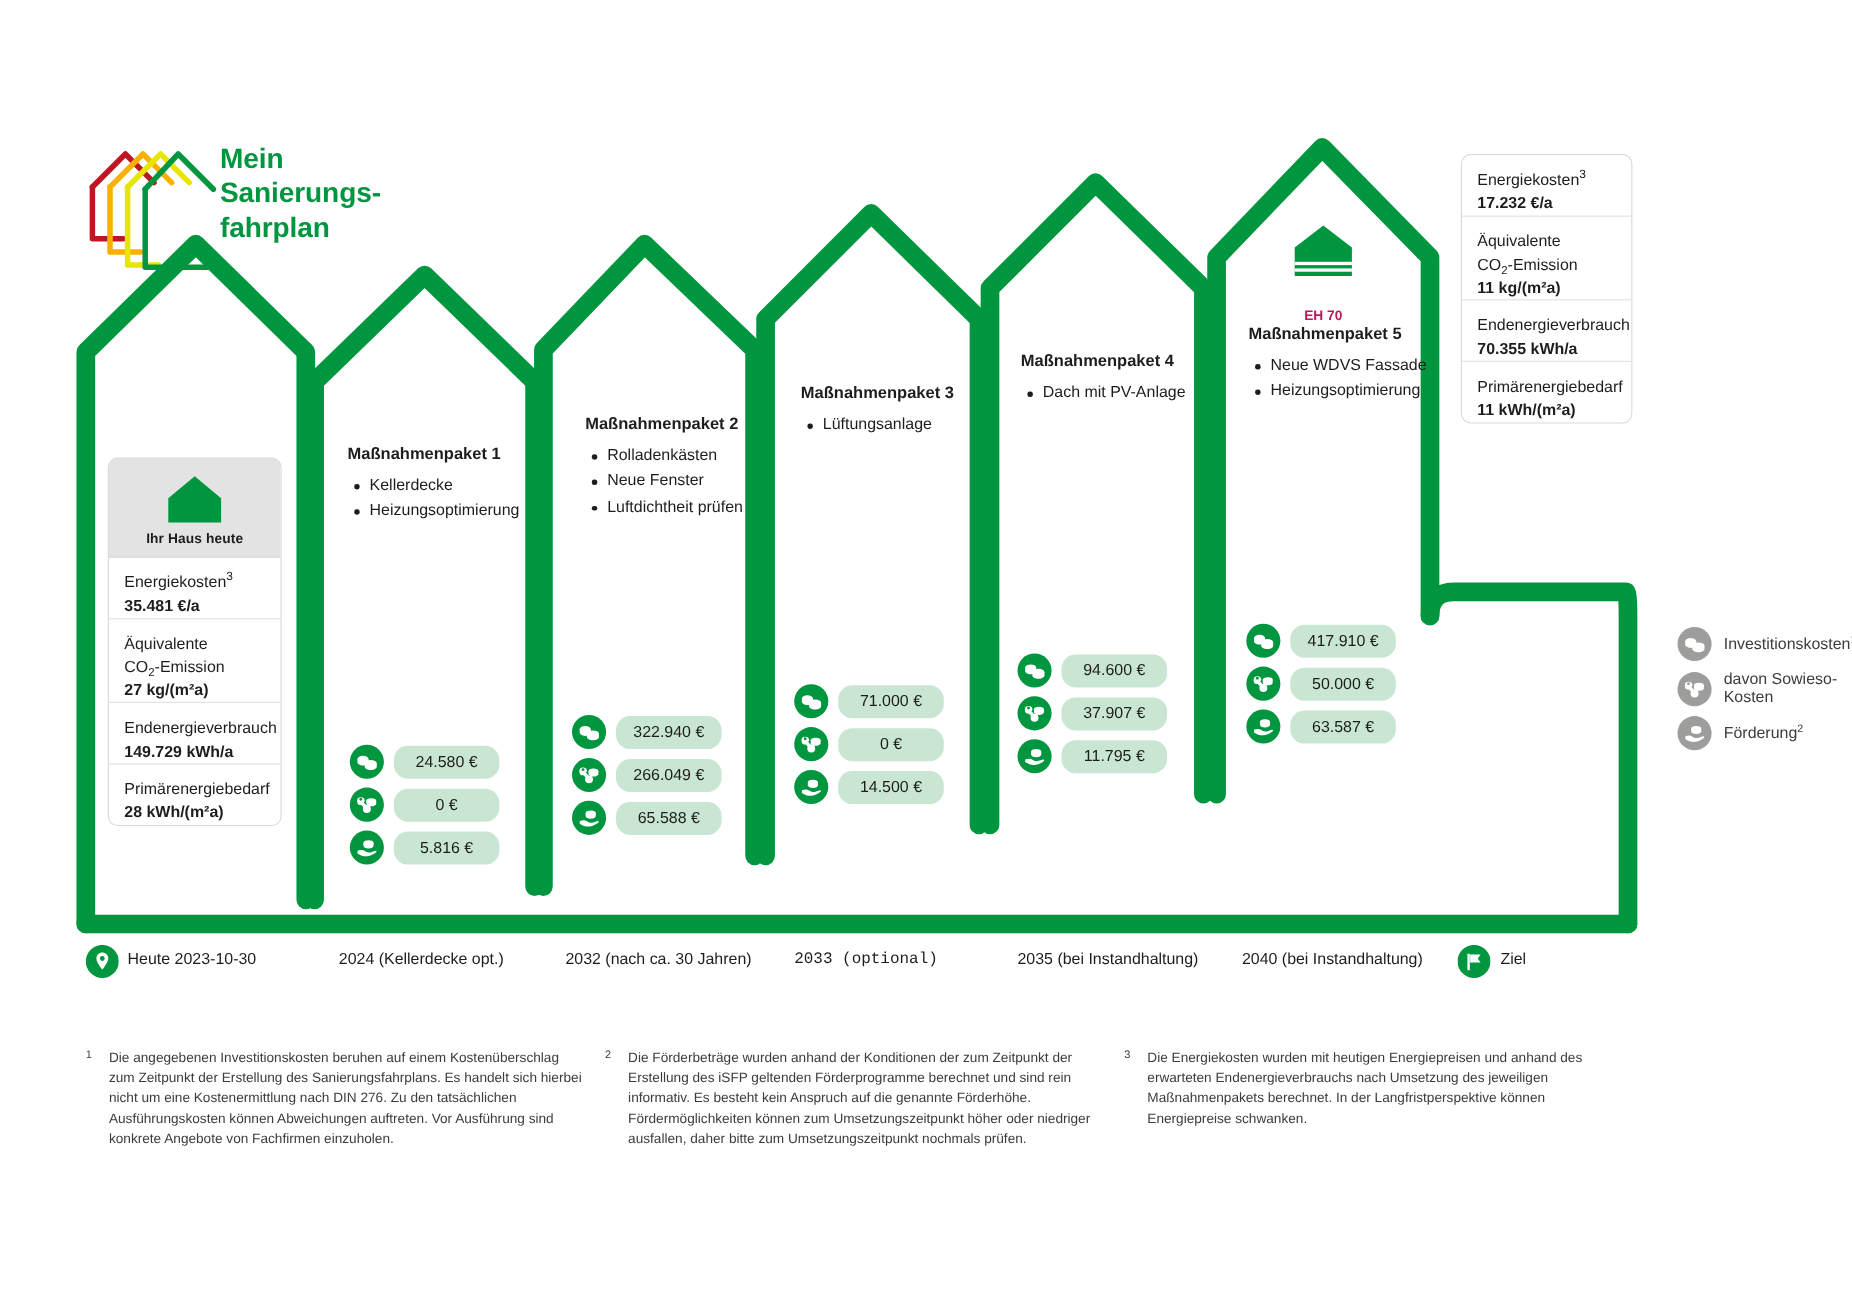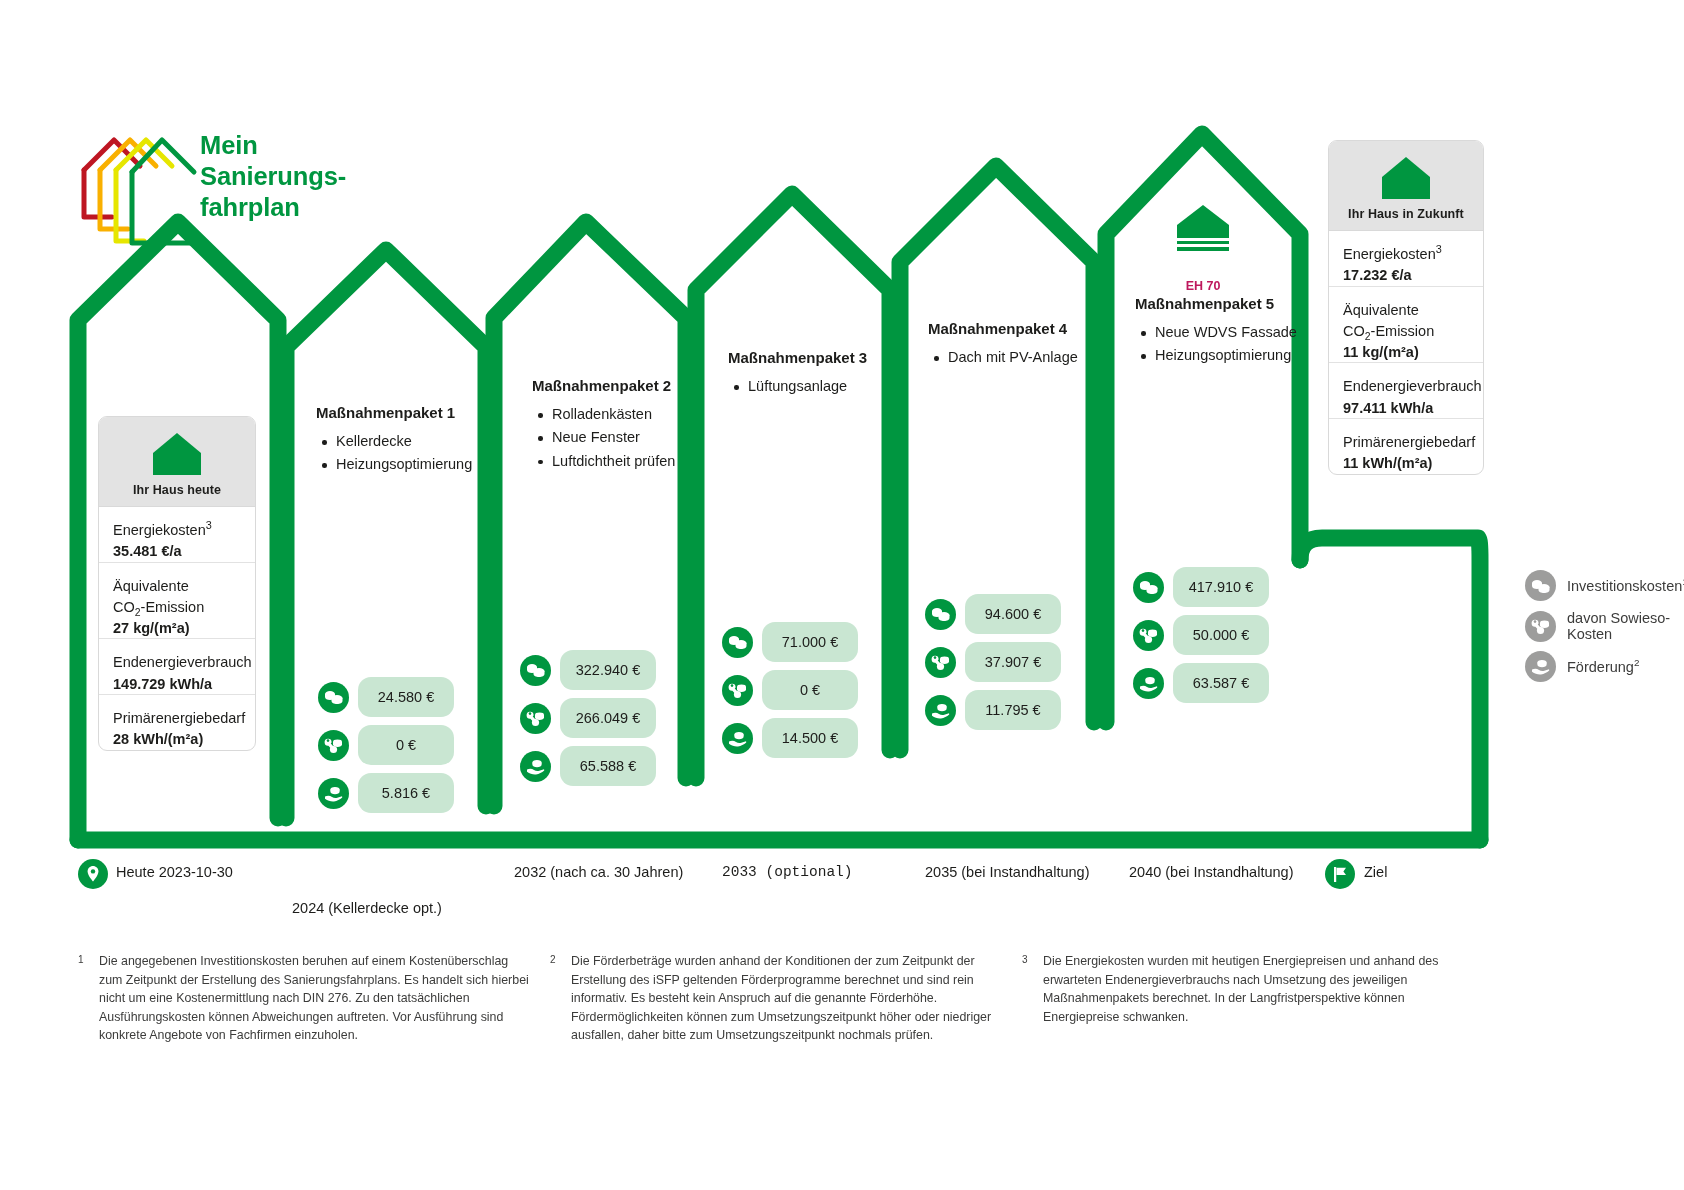--- a/index.html
+++ b/index.html
@@ -80,21 +80,21 @@
   
   .costs{position:absolute;}
   .cost-row{display:flex;align-items:center;margin-bottom:8px;}
   .cost-icon{
     width:31px;height:31px;border-radius:50%;
     background:#009640;flex:0 0 31px;
     display:flex;align-items:center;justify-content:center;
   }
   .cost-pill{
     margin-left:9px;background:#c9e6d2;border-radius:13px;
-    height:40px;min-width:96px;
+    height:30px;min-width:96px;
     display:flex;align-items:center;justify-content:center;
     padding:0 14px;box-sizing:border-box;
     font-size:14.5px;color:#1d1d1b;
   }
   #costs1{left:318px;top:677px;}
   #costs2{left:520px;top:650px;}
   #costs3{left:722px;top:622px;}
   #costs4{left:925px;top:594px;}
   #costs5{left:1133px;top:567px;}
 
@@ -195,37 +195,31 @@
       <span class="lbl">Endenergieverbrauch</span><br>
       <span class="val">149.729 kWh/a</span>
     </div>
     <div class="row">
       <span class="lbl">Primärenergiebedarf</span><br>
       <span class="val">28 kWh/(m²a)</span>
     </div>
   </div>
 
   <div class="infocard" id="card-future">
-    <div class="card-head">
-      <svg class="house-glyph" width="52" height="46" viewBox="0 0 52 46" aria-hidden="true">
-        <path d="M26 2 L50 22 L50 44 L2 44 L2 22 Z" fill="#009640"></path>
-      </svg>
-      <div class="head-label">Ihr Haus in Zukunft</div>
-    </div>
     <div class="row">
       <span class="lbl">Energiekosten</span><sup>3</sup><br>
       <span class="val">17.232 €/a</span>
     </div>
     <div class="row">
       <span class="lbl">Äquivalente<br>CO<span class="sub">2</span>-Emission</span><br>
       <span class="val">11 kg/(m²a)</span>
     </div>
     <div class="row">
       <span class="lbl">Endenergieverbrauch</span><br>
-      <span class="val">97.411 kWh/a</span>
+      <span class="val">70.355 kWh/a</span>
     </div>
     <div class="row">
       <span class="lbl">Primärenergiebedarf</span><br>
       <span class="val">11 kWh/(m²a)</span>
     </div>
   </div>
 
   <div class="pkg" id="pkg1">
     <div class="pkg-title">Maßnahmenpaket 1</div>
     <ul>
@@ -499,21 +493,21 @@
   </span>
   <span class="tl-pin" id="tl-end-pin">
     <svg width="30" height="30" viewBox="0 0 30 30" aria-hidden="true">
       <circle cx="15" cy="15" r="15" fill="#009640"></circle>
       <rect x="9" y="8" width="2.2" height="15" fill="#fff"></rect>
       <path d="M11.5 8.8h9.5l-2.6 3.6 2.6 3.6h-9.5z" fill="#fff"></path>
     </svg>
   </span>
 
   <span class="tl-label" style="left:116px;">Heute 2023-10-30</span>
-  <span class="tl-label" style="left:292px;margin-top:36px;">2024 (Kellerdecke opt.)</span>
+  <span class="tl-label" style="left:308px;">2024 (Kellerdecke opt.)</span>
   <span class="tl-label" style="left:514px;">2032 (nach ca. 30 Jahren)</span>
   <span class="tl-label" style="left:722px;font-family:Liberation Mono, monospace;">2033 (optional)</span>
   <span class="tl-label" style="left:925px;">2035 (bei Instandhaltung)</span>
   <span class="tl-label" style="left:1129px;">2040 (bei Instandhaltung)</span>
   <span class="tl-label" style="left:1364px;">Ziel</span>
 
   <div class="foot" id="foot1">
     <span class="marker">1</span>
     <span class="ftext">Die angegebenen Investitionskosten beruhen auf einem Kostenüberschlag zum Zeitpunkt der Erstellung des Sanierungsfahrplans. Es handelt sich hierbei nicht um eine Kostenermittlung nach DIN 276. Zu den tatsächlichen Ausführungskosten können Abweichungen auftreten. Vor Ausführung sind konkrete Angebote von Fachfirmen einzuholen.</span>
   </div>

